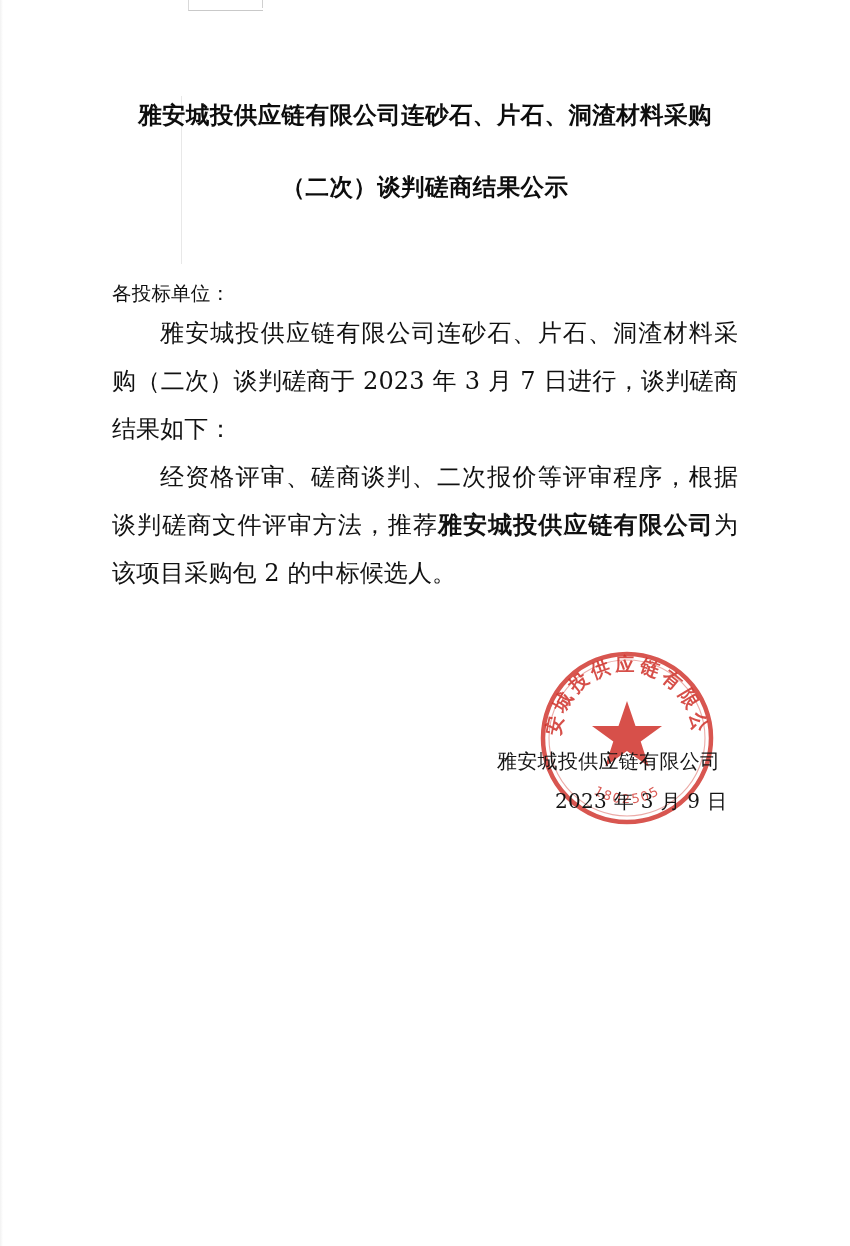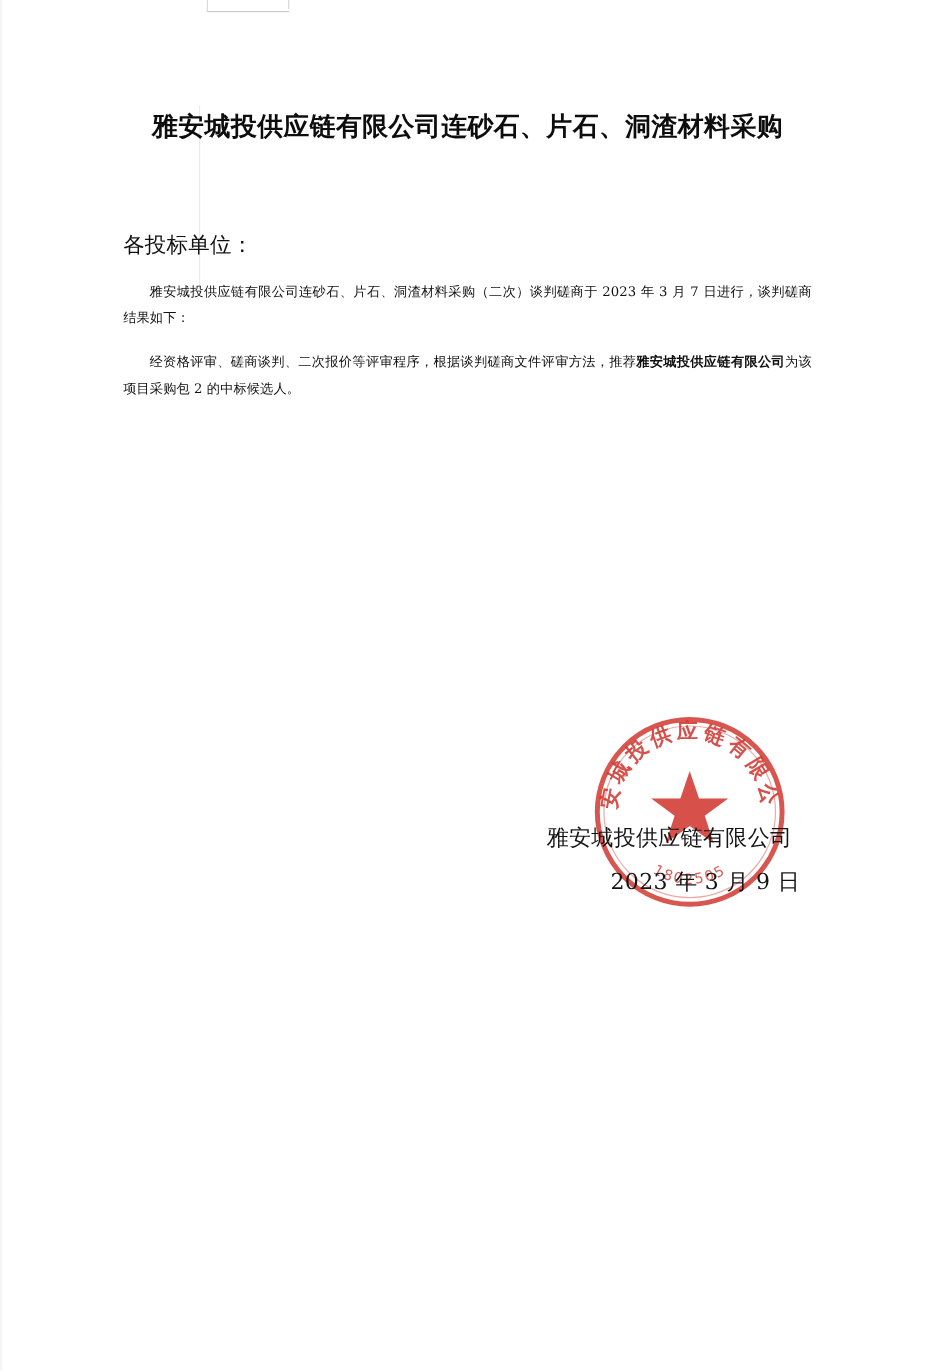--- a/index.html
+++ b/index.html
@@ -79,22 +79,21 @@
   }
 
   .salutation {
     margin-top: 76px;
     font-size: 19.5px;
     line-height: 1.5;
     letter-spacing: 0.2px;
   }
 
   .para {
-    margin-top: 16px;
-    font-size: 12px;
+    font-size: 24px;
     line-height: 2.0;
     text-align: justify;
     text-indent: 2em;
     letter-spacing: 0.1px;
   }
 
   .para .bold {
     font-weight: bold;
   }
 
@@ -130,20 +129,21 @@
 <div class="page">
 
   <div class="scan-edge-left"></div>
   <div class="scan-mark-a"></div>
   <div class="scan-mark-b"></div>
   <div class="scan-fold"></div>
 
   <div class="doc-body">
 
     <div class="title-line">雅安城投供应链有限公司连砂石、片石、洞渣材料采购</div>
+    <div class="title-line second">（二次）谈判磋商结果公示</div>
 
     <div class="salutation">各投标单位：</div>
 
     <div class="para">雅安城投供应链有限公司连砂石、片石、洞渣材料采购（二次）谈判磋商于 2023 年 3 月 7 日进行，谈判磋商结果如下：</div>
 
     <div class="para"><span>经资格评审、磋商谈判、二次报价等评审程序，根据谈判磋商文件评审方法，推荐</span><span class="bold">雅安城投供应链有限公司</span><span>为该项目采购包 2 的中标候选人。</span></div>
 
 
   </div>
 

